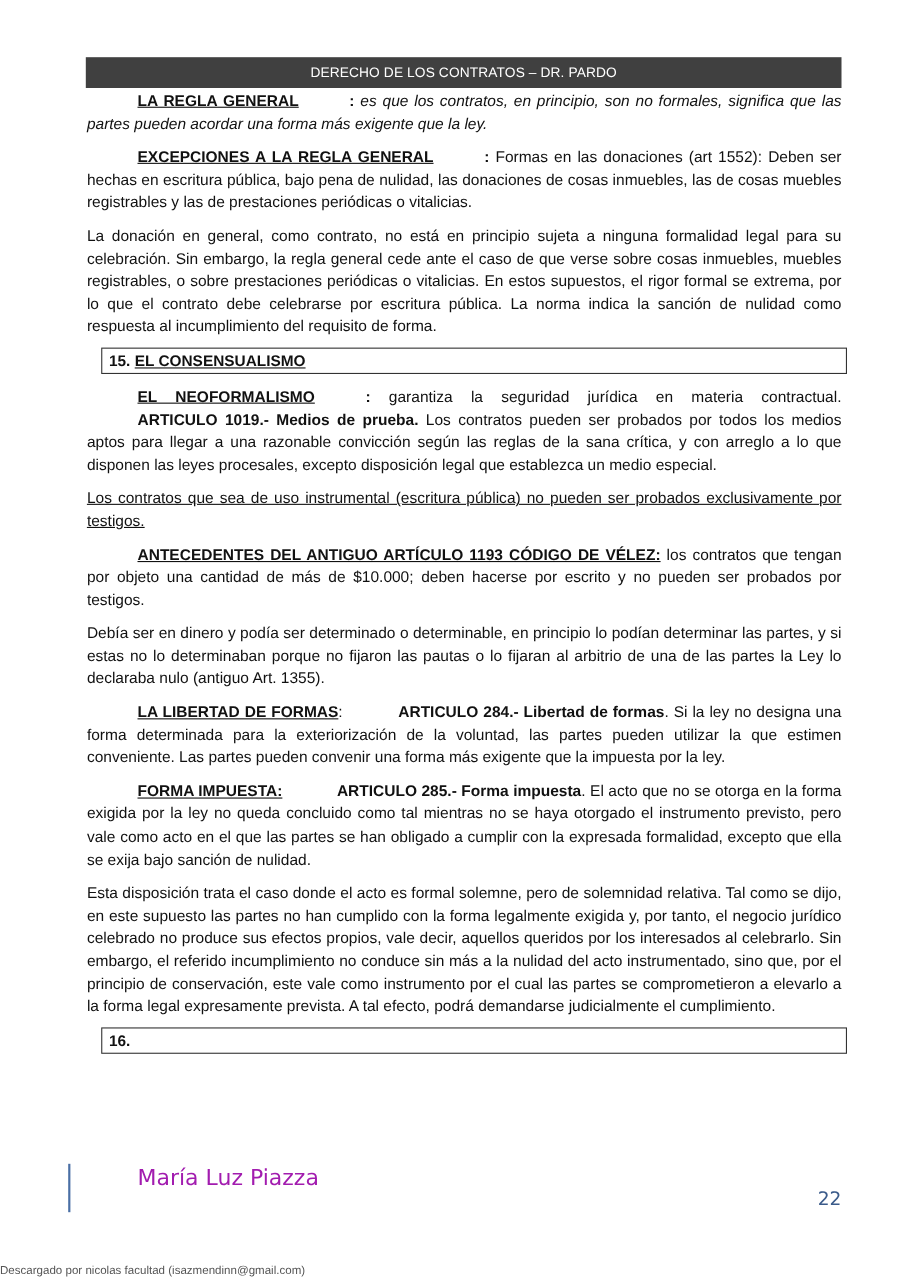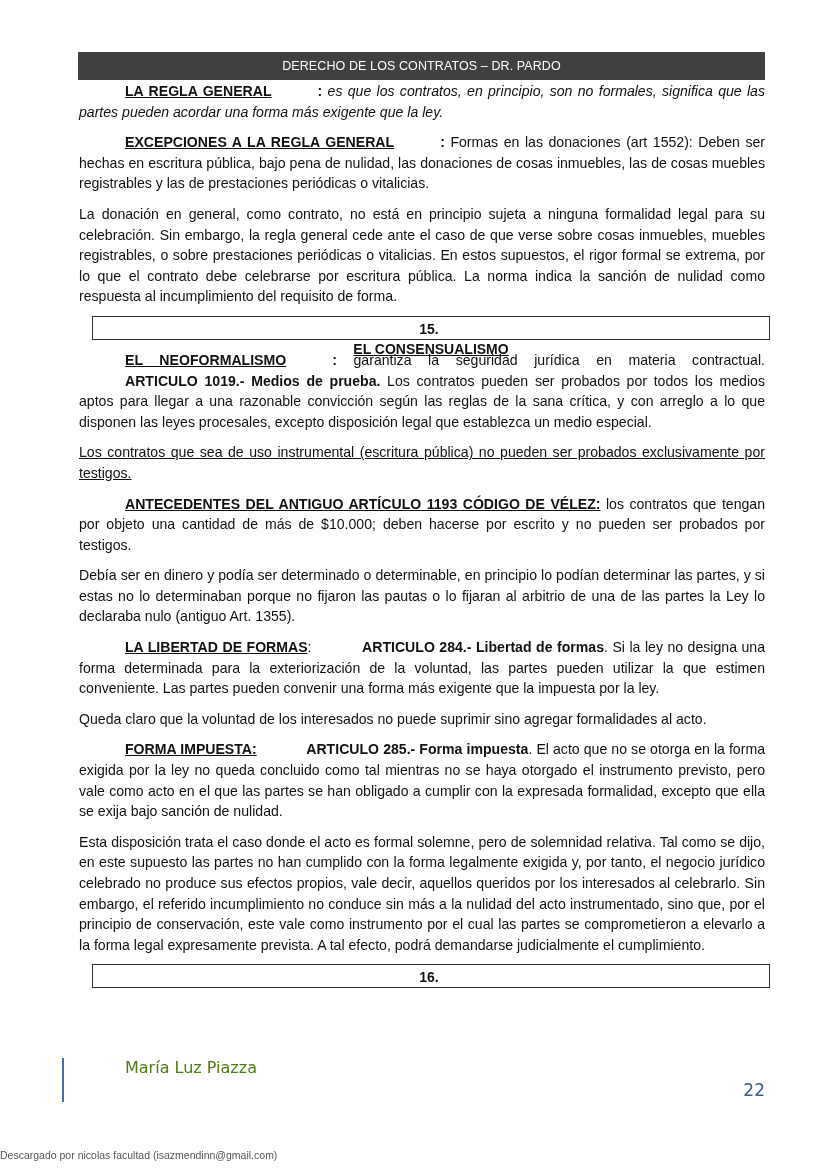--- a/index.html
+++ b/index.html
@@ -23,31 +23,31 @@
   }
   .content p { margin-bottom: 10px; }
   .u { text-decoration: underline; }
   .b { font-weight: bold; padding-left: 46px; }
   .i { font-style: italic; }
 
   .section-box {
     border: 1px solid #333; margin-left: 13px; margin-right: -5px;
     padding: 2px 6px; height: 24px; margin-bottom: 10px; margin-top: -1px;
     font-weight: bold; font-size: 14px; line-height: 20px;
-    display: flex; align-items: center; flex-direction: column;
+    display: flex; align-items: center;
   }
   .section-box .num { margin-right: 4px; }
 
   .footer-line {
     position: absolute; left: 62px; top: 1058px; width: 2px; height: 44px;
     background: #4a6fa5;
   }
   .footer-name {
     position: absolute; left: 125px; top: 1058px;
-    font-family: "DejaVu Sans", sans-serif; font-size: 16px; color: #4d7c0f;
+    font-family: "DejaVu Sans", sans-serif; font-size: 20px; color: #a21caf;
   }
   .footer-page {
     position: absolute; right: 63px; top: 1080px;
     font-family: "DejaVu Sans", sans-serif; font-size: 17px; color: #3b5b8a;
   }
   .download-note {
     position: absolute; left: 0; width: 828px; top: 1149px; text-align: left;
     font-family: "Liberation Sans", sans-serif; font-size: 10.5px; color: #555;
   }
 </style>
@@ -93,23 +93,20 @@
 
     <p>
       <span>Debía ser en dinero y podía ser determinado o determinable, en principio lo podían determinar las partes, y si estas no lo determinaban porque no fijaron las pautas o lo fijaran al arbitrio de una de las partes la Ley lo declaraba nulo (antiguo Art. 1355).</span>
     </p>
 
 
     <p>
       <span class="b u">LA LIBERTAD DE FORMAS</span><span>: </span><span class="b">ARTICULO 284.- Libertad de formas</span><span>. Si la ley no designa una forma determinada para la exteriorización de la voluntad, las partes pueden utilizar la que estimen conveniente. Las partes pueden convenir una forma más exigente que la impuesta por la ley.</span>
     </p>
 
-    <p>
-      <span>Queda claro que la voluntad de los interesados no puede suprimir sino agregar formalidades al acto.</span>
-    </p>
 
     <p>
       <span class="b u">FORMA IMPUESTA:</span><span class="b"> ARTICULO 285.- Forma impuesta</span><span>. El acto que no se otorga en la forma exigida por la ley no queda concluido como tal mientras no se haya otorgado el instrumento previsto, pero vale como acto en el que las partes se han obligado a cumplir con la expresada formalidad, excepto que ella se exija bajo sanción de nulidad.</span>
     </p>
 
     <p>
       <span>Esta disposición trata el caso donde el acto es formal solemne, pero de solemnidad relativa. Tal como se dijo, en este supuesto las partes no han cumplido con la forma legalmente exigida y, por tanto, el negocio jurídico celebrado no produce sus efectos propios, vale decir, aquellos queridos por los interesados al celebrarlo. Sin embargo, el referido incumplimiento no conduce sin más a la nulidad del acto instrumentado, sino que, por el principio de conservación, este vale como instrumento por el cual las partes se comprometieron a elevarlo a la forma legal expresamente prevista. A tal efecto, podrá demandarse judicialmente el cumplimiento.</span>
     </p>
 
     <div class="section-box">

